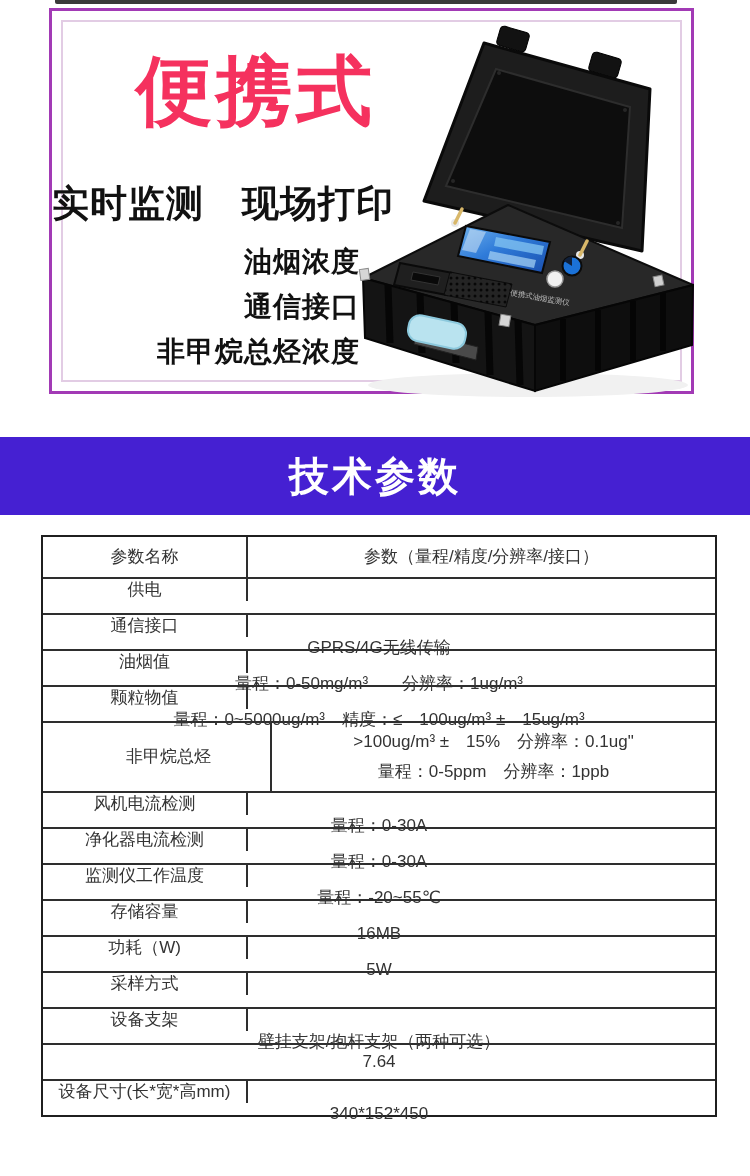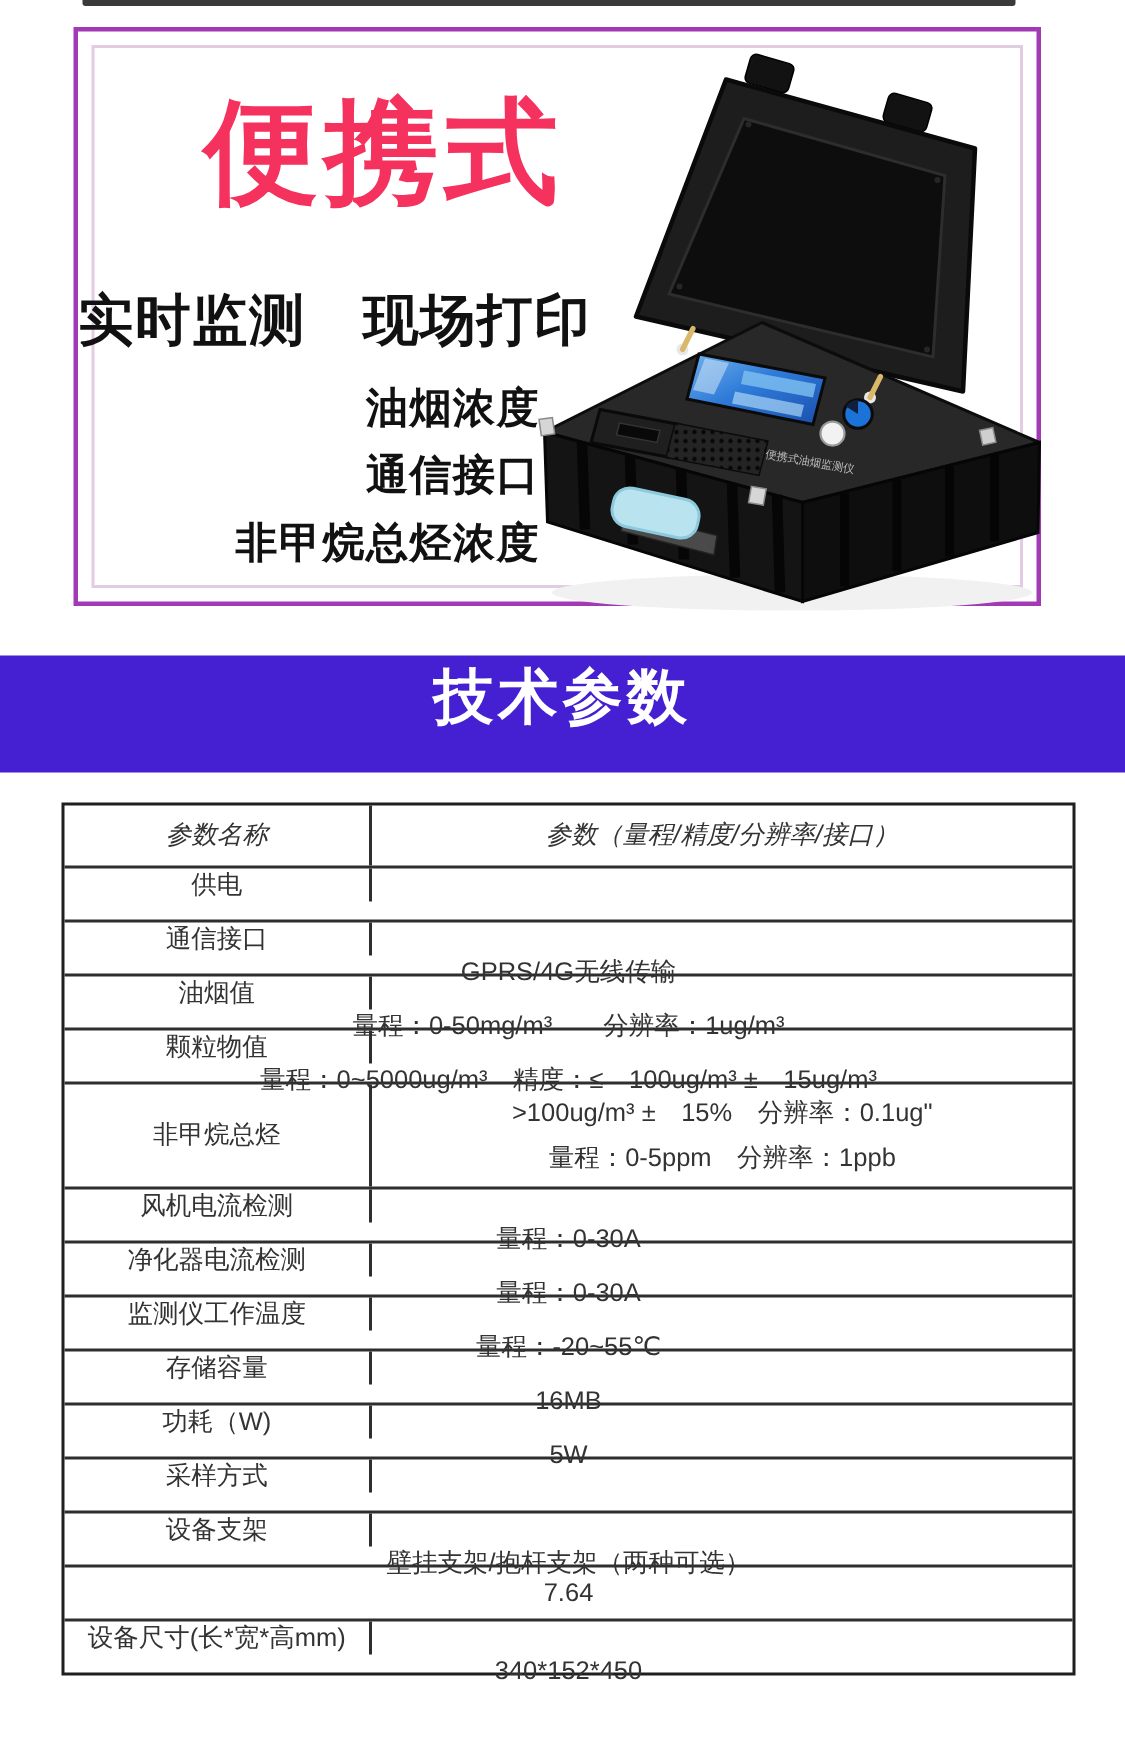--- a/index.html
+++ b/index.html
@@ -3,47 +3,47 @@
 <meta charset="utf-8">
 <style>
   html,body{margin:0;padding:0;background:#ffffff;}
   .page{
     position:relative;width:750px;height:1176px;background:#ffffff;overflow:hidden;
     font-family:"Liberation Sans","DejaVu Sans",sans-serif;color:#333;
   }
   
   .top-divider{position:absolute;left:55px;top:0;width:622px;height:4px;background:#3a3a3a;border-radius:0 0 2px 2px;}
   
-  .hero{position:absolute;left:49px;top:18px;width:645px;height:386px;box-sizing:border-box;border:3px solid #a23ab5;background:#fff;}
+  .hero{position:absolute;left:49px;top:8px;width:645px;height:386px;box-sizing:border-box;border:3px solid #a23ab5;background:#fff;}
   .hero-inner{position:absolute;inset:9px;border:2px solid #e2cce4;}
   .hero-title{
     position:absolute;left:58px;top:38px;width:292px;text-align:center;
     font-family:"DejaVu Serif","Liberation Serif",serif;font-weight:bold;
     font-size:76px;line-height:1.1;color:#f5315e;letter-spacing:4px;white-space:nowrap;
   }
   .feature-block{position:absolute;left:0;top:168px;width:308px;text-align:right;color:#111;}
   .hero-subtitle{font-size:37px;font-weight:bold;letter-spacing:1px;margin:0 0 10px 0;white-space:nowrap;}
   .feature-item{font-size:28px;font-weight:bold;line-height:45px;letter-spacing:1px;white-space:nowrap;}
   .device{position:absolute;left:306px;top:12px;width:345px;height:380px;}
   
   .banner{
     position:absolute;left:0;top:437px;width:750px;height:78px;background:#4520d2;
-    display:flex;align-items:flex-start;justify-content:center;
+    display:flex;align-items:center;justify-content:center;
     color:#ffffff;font-size:40px;font-weight:bold;letter-spacing:3px;
   }
   
   .spec{position:absolute;left:41px;top:535px;width:676px;box-sizing:border-box;border:2px solid #1f1f1f;background:#fff;}
   .tr{display:flex;border-top:2px solid #2e2e2e;}
-  .tr:first-child{border-top:none;font-style:italic;}
+  .tr:first-child{border-top:none;}
   .td{display:flex;align-items:center;justify-content:center;font-size:17px;color:#333;text-align:center;line-height:1.3;}
   .td.name{width:203px;border-right:2px solid #2e2e2e;flex-shrink:0;}
   .td.value{flex:1;}
   .h-header{height:40px;}
   .h-normal{height:34px;flex-direction:column;}
-  .h-tall{height:68px;}
+  .h-tall{height:68px;padding-left:24px;}
   .td.value .multiline{display:flex;flex-direction:column;justify-content:center;gap:8px;}
 </style>
 </head>
 <body>
 
 <div class="page">
 
   <div class="top-divider"></div>
 
   <div class="hero">

